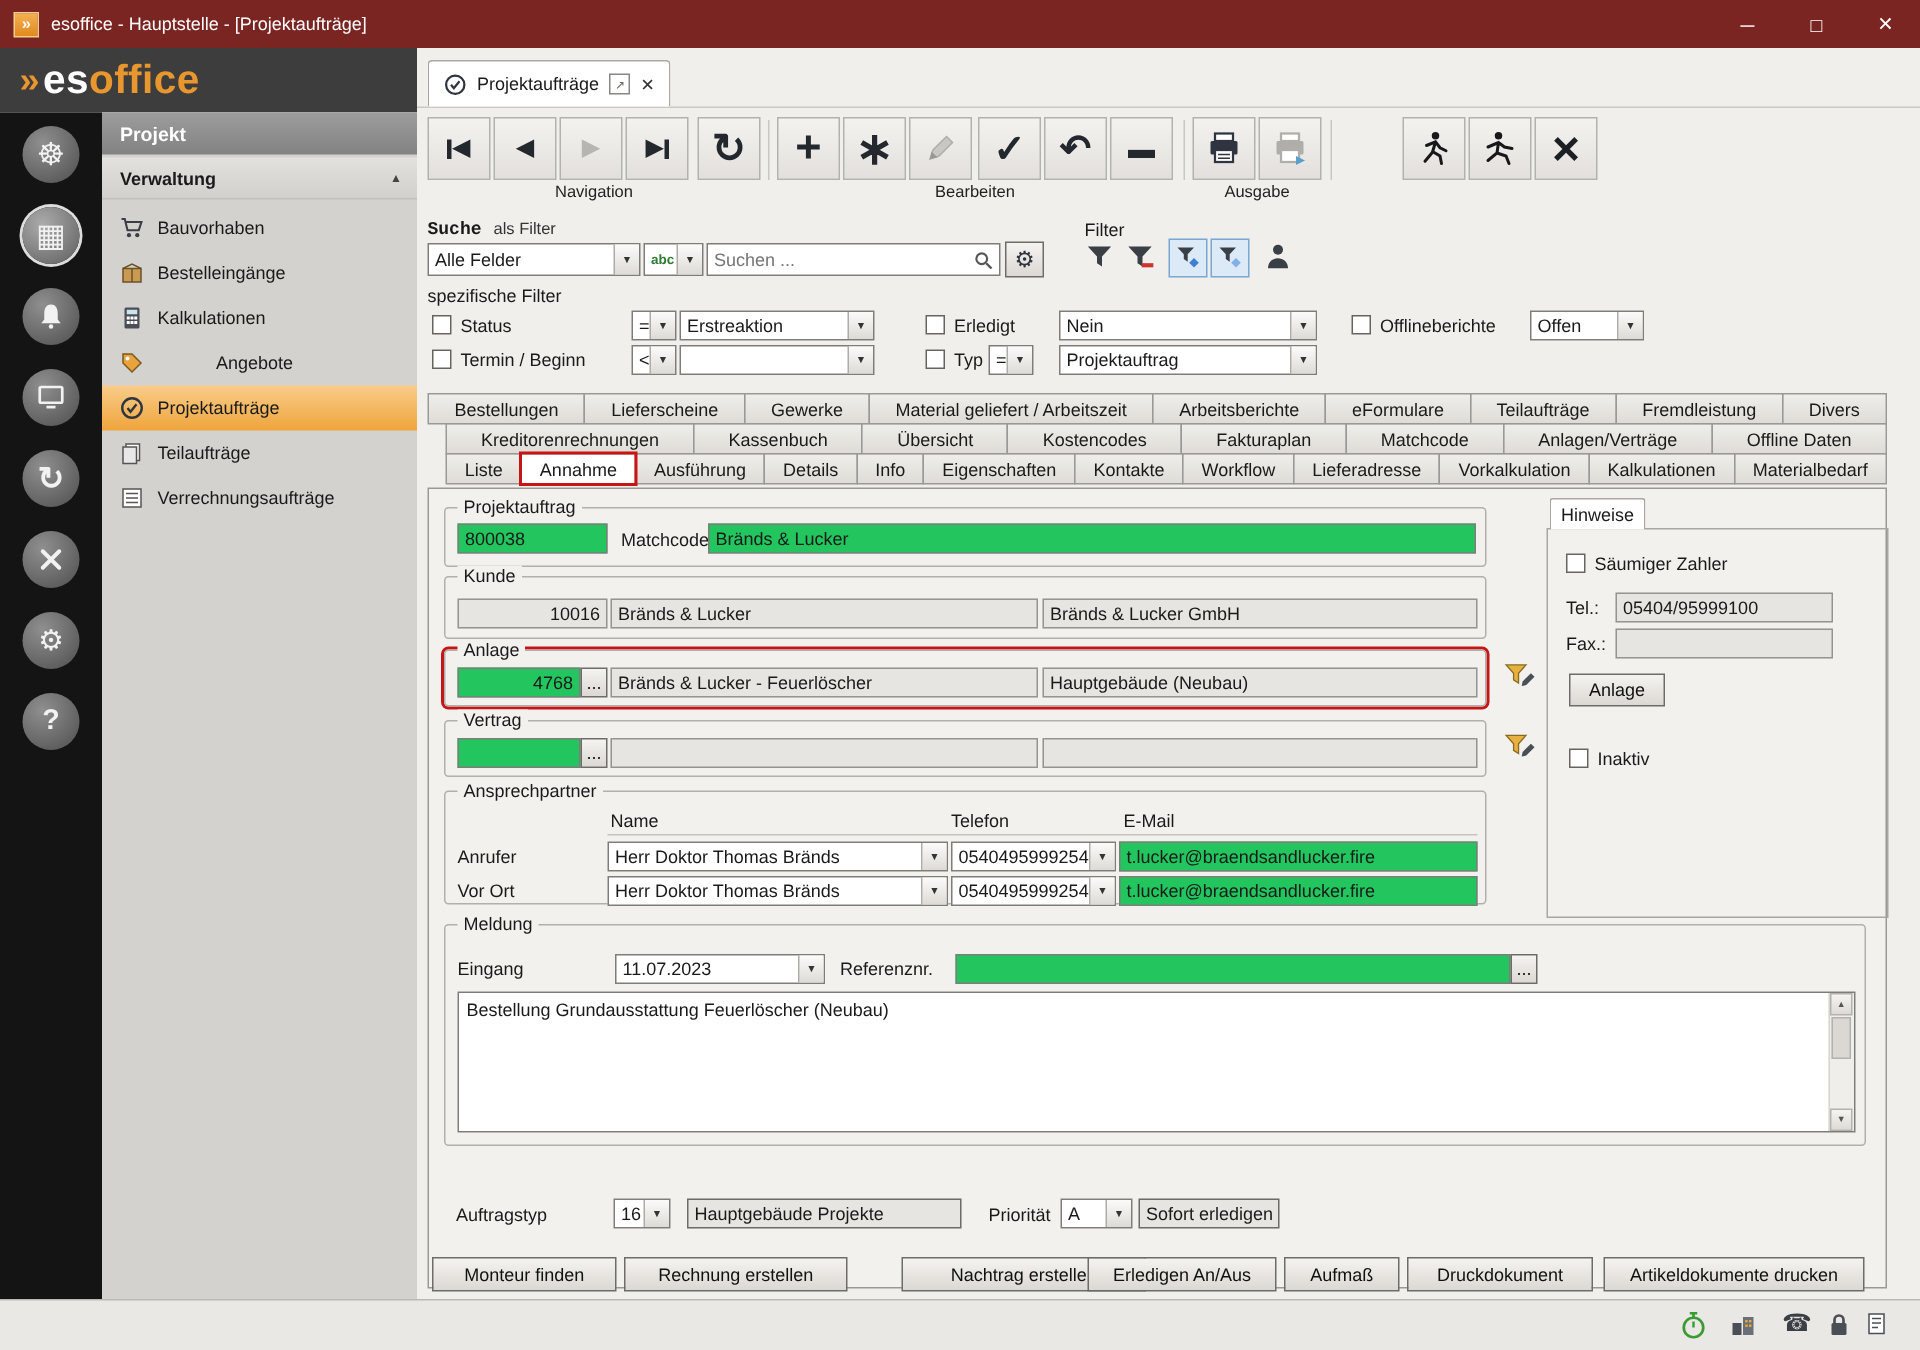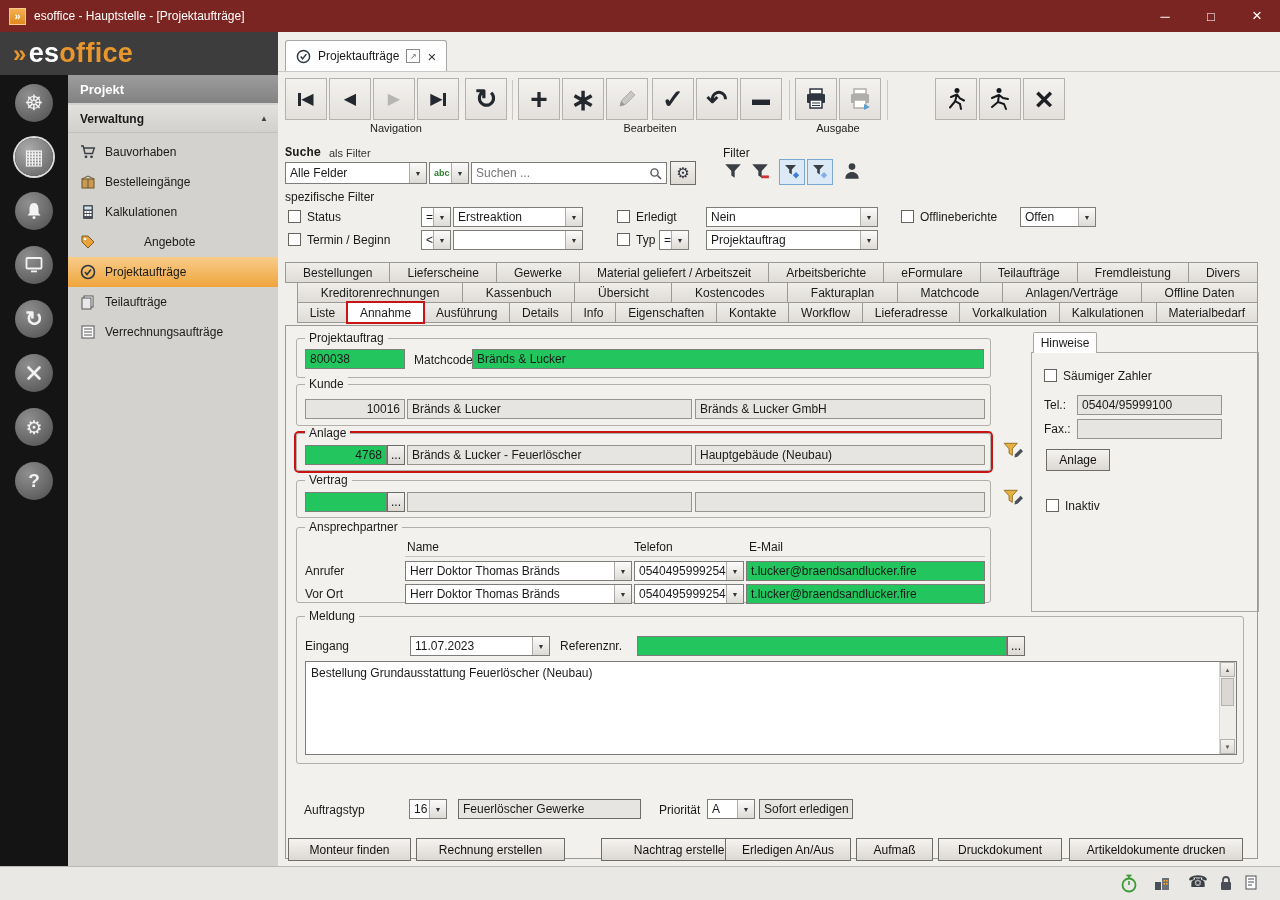--- a/index.html
+++ b/index.html
@@ -539,21 +539,21 @@
           <div class="sbtn" style="bottom:0;">▼</div>
         </div>
       </div>
     </div>
 
     <span class="lbl" style="left:18px;top:477px;">Auftragstyp</span>
     <div class="combo" style="left:123px;top:473px;width:38px;height:20px;align-items:center;">
         <span class="val">16</span>
         <span class="arr">▼</span>
       </div>
-    <div class="field ro" style="left:172px;top:473px;width:183px;height:20px;border-color:#6e6c68;">Feuerlöscher Gewerke</div>
+    <div class="field ro" style="left:172px;top:473px;width:183px;height:20px;border-color:#6e6c68;">Hauptgebäude Projekte</div>
     <span class="lbl" style="left:373px;top:477px;">Priorität</span>
     <div class="combo" style="left:421px;top:473px;width:48px;height:20px;">
         <span class="val">A</span>
         <span class="arr">▼</span>
       </div>
     <div class="field ro" style="left:473px;top:473px;width:94px;height:20px;border-color:#6e6c68;">Sofort erledigen</div>
 
     <div class="btn" style="left:2px;top:512px;width:123px;height:23px;">Monteur finden</div>
     <div class="btn" style="left:130px;top:512px;width:149px;height:23px;">Rechnung erstellen</div>
     <div class="btn" style="left:284px;top:512px;width:163px;height:23px;margin-left:31px;">Nachtrag erstellen</div>

